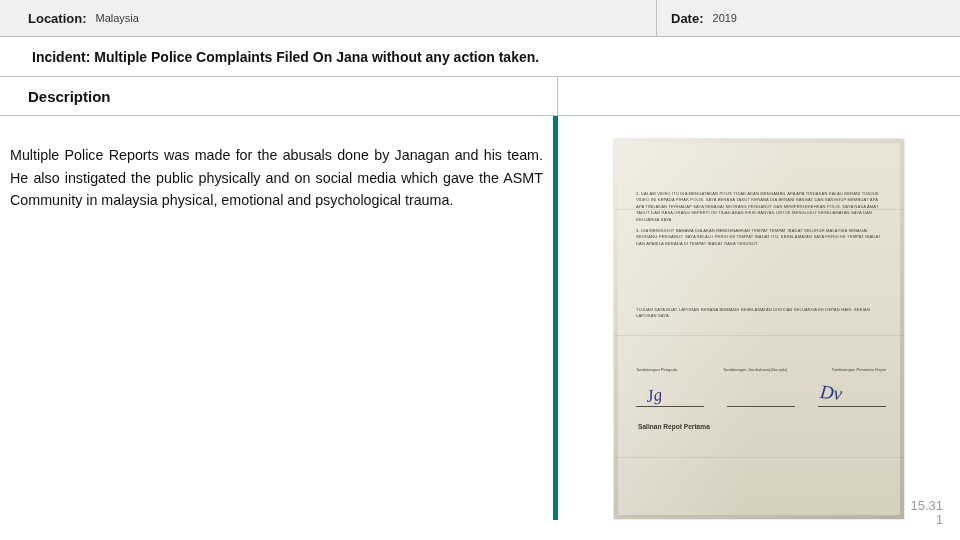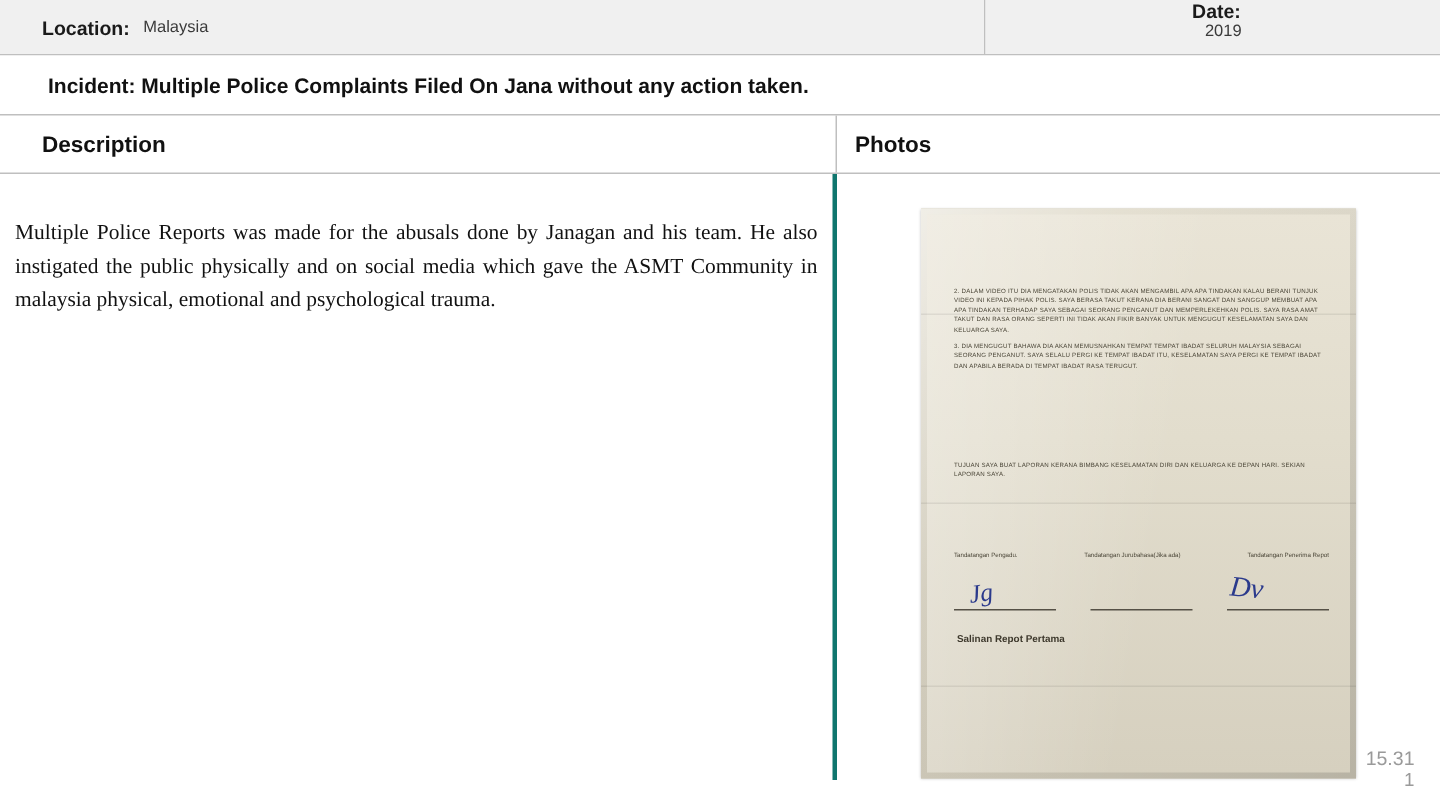--- a/index.html
+++ b/index.html
@@ -41,21 +41,20 @@
     height: 100%;
     padding-left: 28px;
   }
   .meta-cell.location {
     width: 657px;
     border-right: 1px solid #bfbfbf;
   }
   .meta-cell.date {
     width: 303px;
     padding-left: 14px;
-    flex-direction: column;
   }
   .meta-label {
     font-size: 13px;
     font-weight: bold;
     color: #1a1a1a;
     margin-right: 9px;
   }
   .meta-value {
     font-size: 11px;
     color: #3a3a3a;
@@ -118,24 +117,23 @@
     position: absolute;
     left: 0;
     top: 116px;
     width: 960px;
     height: 404px;
     display: flex;
     box-sizing: border-box;
   }
   .body-col.desc {
     width: 558px;
-    border-right: 3px solid #0f766e;
+    border-right: 5px solid #0f766e;
     box-sizing: border-box;
     padding: 28px 10px 0 10px;
-    font-family: Liberation Serif, serif;
   }
   .desc-paragraph {
     font-size: 14.3px;
     line-height: 22.5px;
     text-align: justify;
     color: #111111;
     margin: 0;
   }
   .body-col.photos {
     width: 402px;
@@ -262,23 +260,20 @@
   </div>
 
   <div class="incident-row">
     <div class="incident-text">Incident: Multiple Police Complaints Filed On Jana without any action taken.</div>
   </div>
 
   <div class="col-head-row">
     <div class="col-head desc">
       <span class="col-head-text">Description</span>
     </div>
-    <div class="col-head photos">
-      <span class="col-head-text">Photos</span>
-    </div>
   </div>
 
   <div class="body-row">
     <div class="body-col desc">
       <p class="desc-paragraph">Multiple Police Reports was made for the abusals done by Janagan and his team. He also instigated the public physically and on social media which gave the ASMT Community in malaysia physical, emotional and psychological trauma.</p>
     </div>
     <div class="body-col photos">
 
       <div class="photo">
         <div class="sheet"></div>

